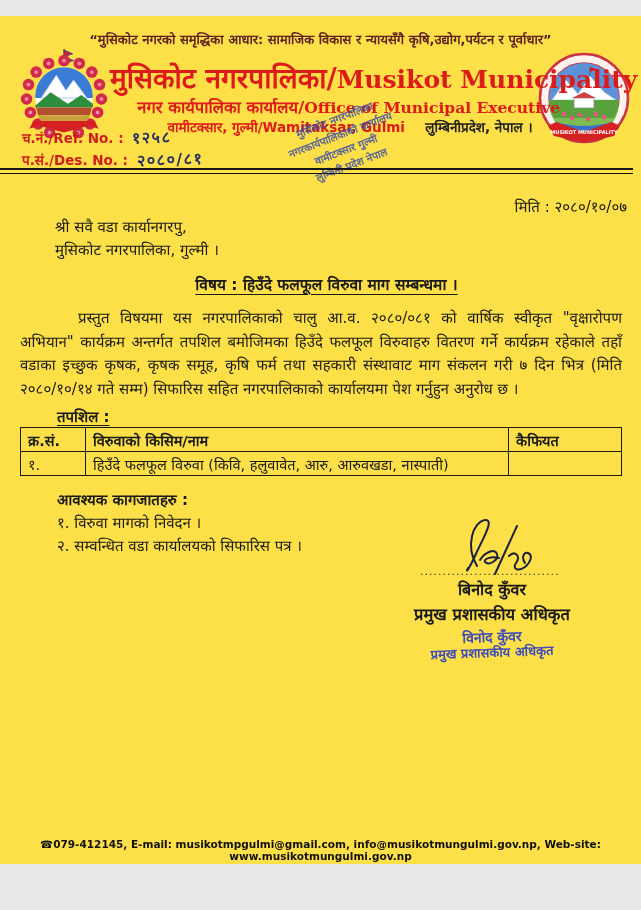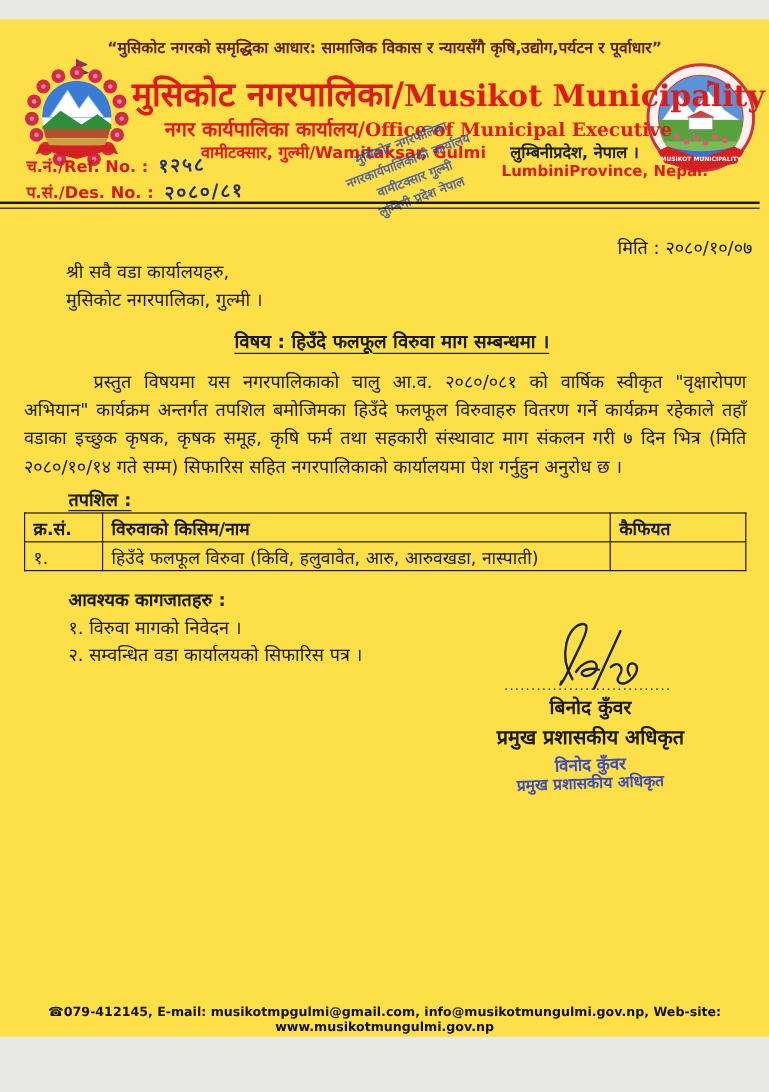--- a/index.html
+++ b/index.html
@@ -202,21 +202,20 @@
   <div class="title-line">
     <span class="title-np">मुसिकोट नगरपालिका</span><span class="title-np">/</span><span class="title-en">Musikot Municipality</span>
   </div>
   <div class="office-line">
     <span>नगर कार्यपालिका कार्यालय</span><span>/</span><span class="office-en">Office of Municipal Executive</span>
   </div>
   <div class="addr-line">
     <span class="addr-red">वामीटक्सार, गुल्मी</span><span class="addr-red">/</span><span class="addr-red">Wamitaksar, Gulmi</span>
     <span class="addr-black">लुम्बिनीप्रदेश, नेपाल ।</span>
   </div>
-  <div class="prov-en">LumbiniProvince, Nepal.</div>
 
   <div class="refline">
     <span>च.नं./Ref. No. :</span>
     <span class="hand">१२५८</span>
   </div>
   <div class="desline">
     <span>प.सं./Des. No. :</span>
     <span class="hand">२०८०/८१</span>
   </div>
 
@@ -225,21 +224,21 @@
     <div>नगरकार्यपालिकाको कार्यालय</div>
     <div>वामीटक्सार गुल्मी</div>
     <div>लुम्बिनी प्रदेश नेपाल</div>
   </div>
 
   <div class="rule1"></div>
   <div class="rule2"></div>
 
   <div class="dateline">मिति : २०८०/१०/०७</div>
 
-  <div class="to1">श्री सवै वडा कार्यालयहरु,</div>
+  <div class="to1">श्री सवै वडा कार्यानगरपु,</div>
   <div class="to2">मुसिकोट नगरपालिका, गुल्मी ।</div>
 
   <div class="subject">
     <span>विषय : हिउँदे फलफूल विरुवा माग सम्बन्धमा ।</span>
   </div>
 
   <div class="bodytext">प्रस्तुत विषयमा यस नगरपालिकाको चालु आ.व. २०८०/०८१ को वार्षिक स्वीकृत "वृक्षारोपण अभियान" कार्यक्रम अन्तर्गत तपशिल बमोजिमका हिउँदे फलफूल विरुवाहरु वितरण गर्ने कार्यक्रम रहेकाले तहाँ वडाका इच्छुक कृषक, कृषक समूह, कृषि फर्म तथा सहकारी संस्थावाट माग संकलन गरी ७ दिन भित्र (मिति २०८०/१०/१४ गते सम्म) सिफारिस सहित नगरपालिकाको कार्यालयमा पेश गर्नुहुन अनुरोध छ ।</div>
 
   <div class="tapasil">तपशिल :</div>
 

